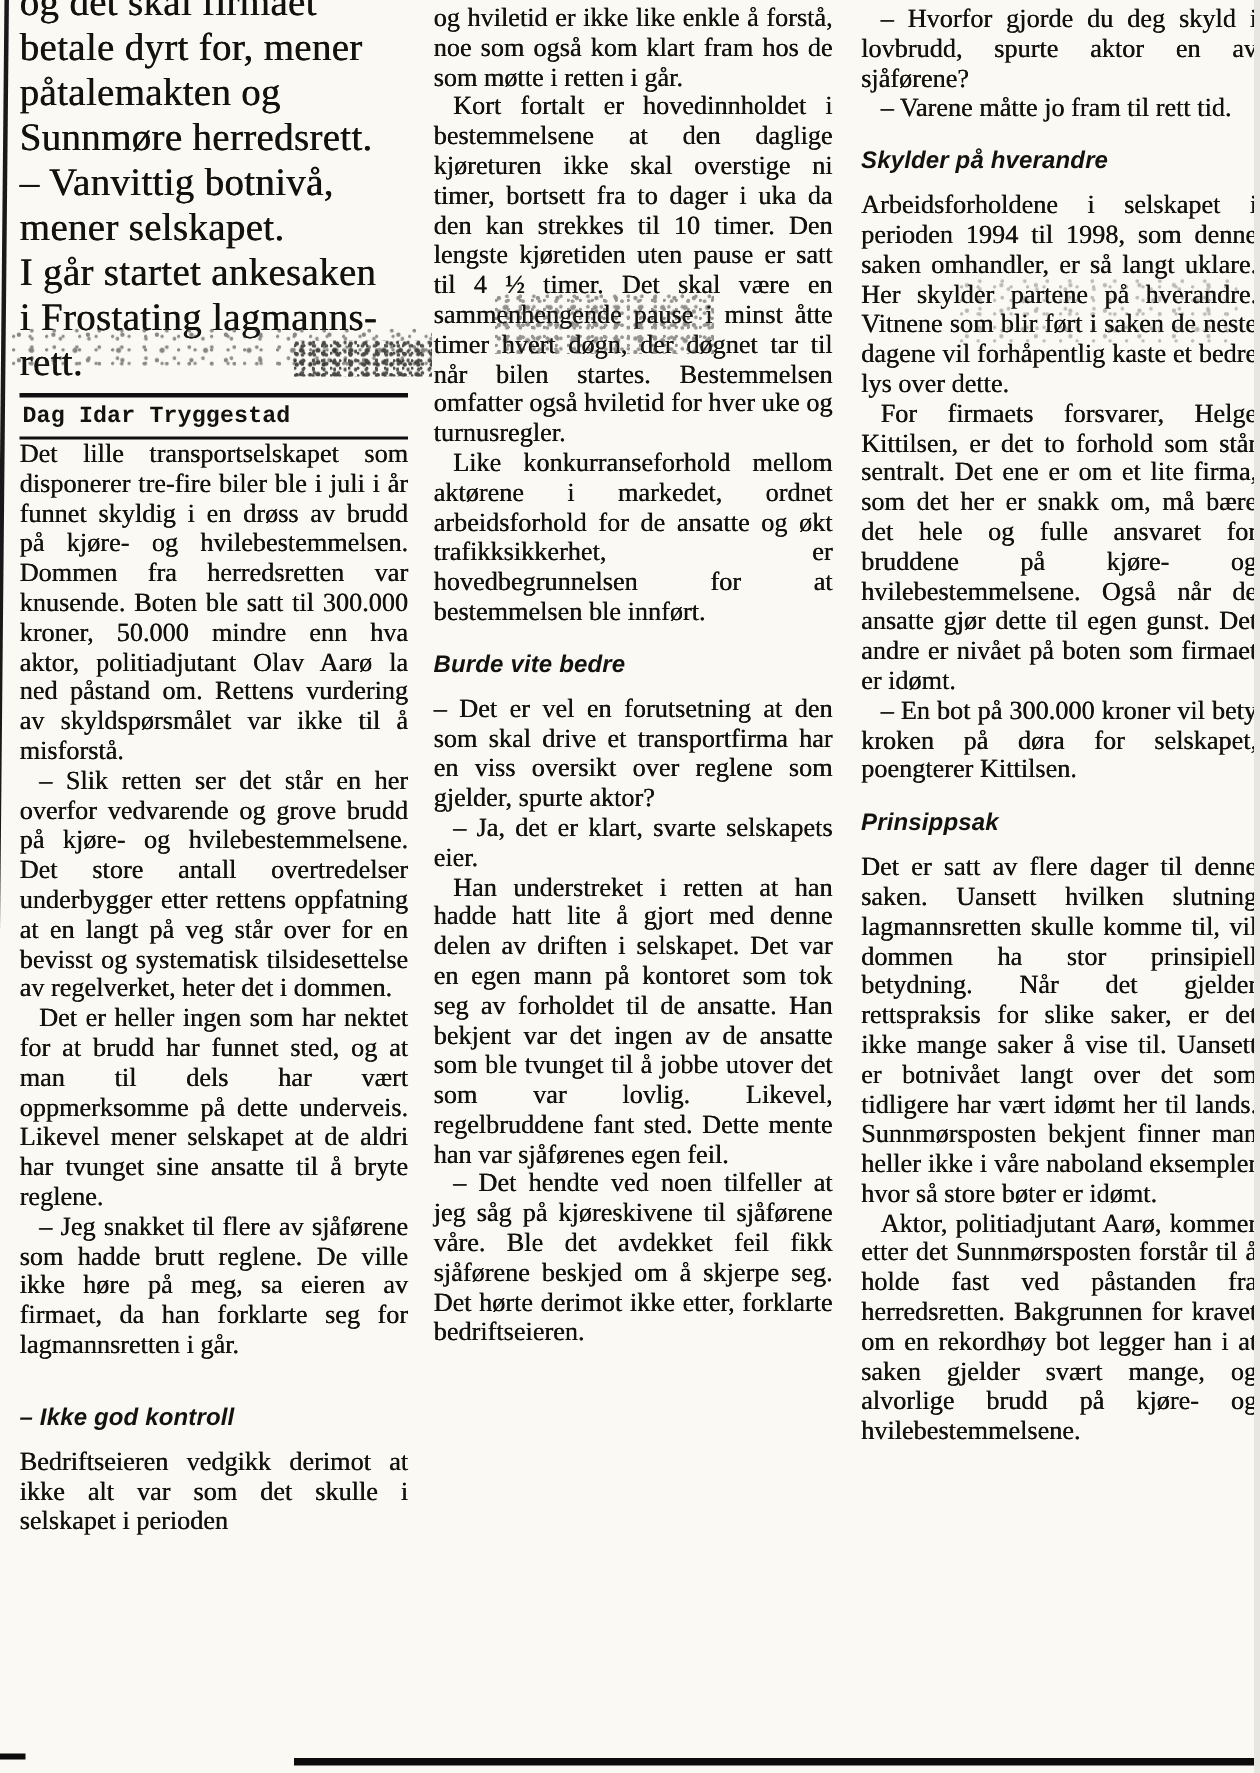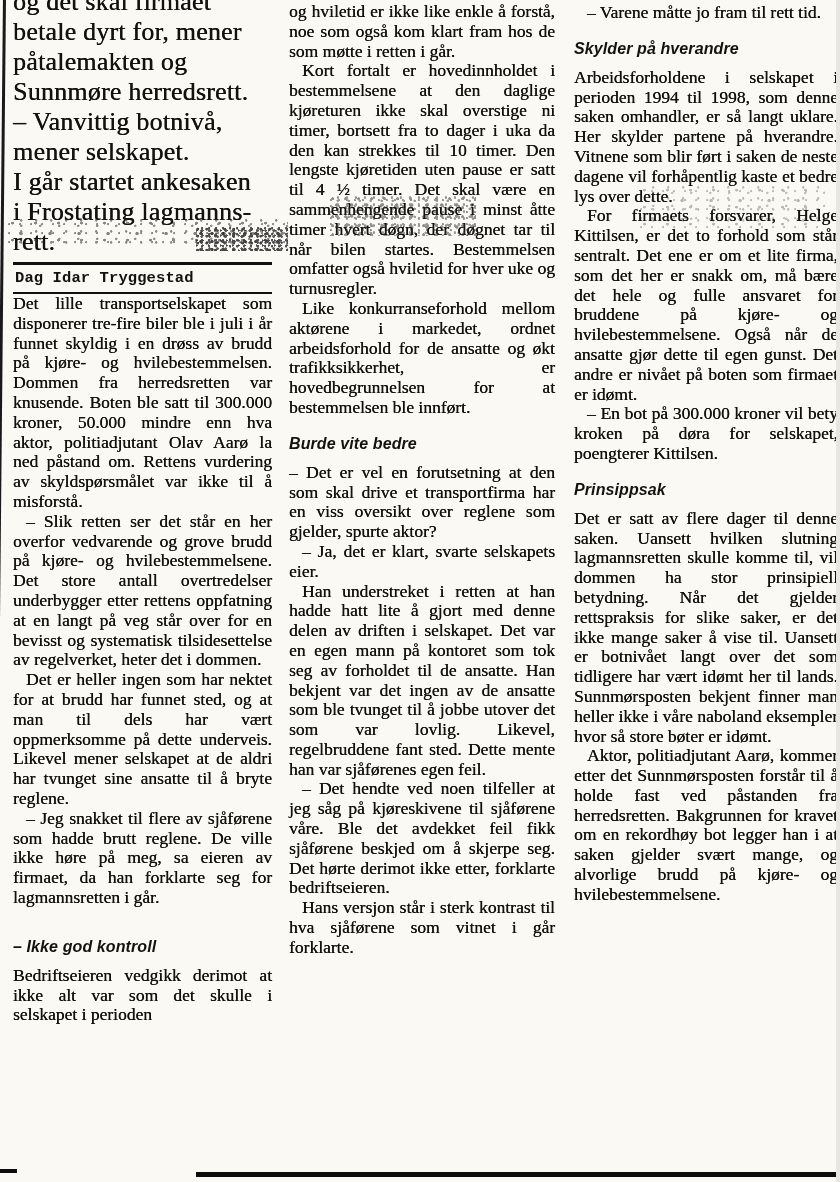--- a/index.html
+++ b/index.html
@@ -112,24 +112,24 @@
 
   <section class="col col2">
     <p class="body">og hviletid er ikke like enkle å forstå, noe som også kom klart fram hos de som møtte i retten i går.</p>
     <p class="body ind">Kort fortalt er hovedinnholdet i bestemmelsene at den daglige kjøreturen ikke skal overstige ni timer, bortsett fra to dager i uka da den kan strekkes til 10 timer. Den lengste kjøretiden uten pause er satt til 4 ½ timer. Det skal være en sammenhengende pause i minst åtte timer hvert døgn, der døgnet tar til når bilen startes. Bestemmelsen omfatter også hviletid for hver uke og turnusregler.</p>
     <p class="body ind">Like konkurranseforhold mellom aktørene i markedet, ordnet arbeidsforhold for de ansatte og økt trafikksikkerhet, er hovedbegrunnelsen for at bestemmelsen ble innført.</p>
     <h3 class="subhead">Burde vite bedre</h3>
     <p class="body">– Det er vel en forutsetning at den som skal drive et transportfirma har en viss oversikt over reglene som gjelder, spurte aktor?</p>
     <p class="body ind">– Ja, det er klart, svarte selskapets eier.</p>
     <p class="body ind">Han understreket i retten at han hadde hatt lite å gjort med denne delen av driften i selskapet. Det var en egen mann på kontoret som tok seg av forholdet til de ansatte. Han bekjent var det ingen av de ansatte som ble tvunget til å jobbe utover det som var lovlig. Likevel, regelbruddene fant sted. Dette mente han var sjåførenes egen feil.</p>
     <p class="body ind">– Det hendte ved noen tilfeller at jeg såg på kjøreskivene til sjåførene våre. Ble det avdekket feil fikk sjåførene beskjed om å skjerpe seg. Det hørte derimot ikke etter, forklarte bedriftseieren.</p>
-    <p class="body ind">Hans versjon står i sterk kontrast til hva sjåførene som vitnet i går forklarte.</p>
   </section>
 
   <section class="col col3">
+    <p class="body ind">– Hvorfor gjorde du deg skyld i lovbrudd, spurte aktor en av sjåførene?</p>
     <p class="body ind">– Varene måtte jo fram til rett tid.</p>
     <h3 class="subhead">Skylder på hverandre</h3>
     <p class="body">Arbeidsforholdene i selskapet i perioden 1994 til 1998, som denne saken omhandler, er så langt uklare. Her skylder partene på hverandre. Vitnene som blir ført i saken de neste dagene vil forhåpentlig kaste et bedre lys over dette.</p>
     <p class="body ind">For firmaets forsvarer, Helge Kittilsen, er det to forhold som står sentralt. Det ene er om et lite firma, som det her er snakk om, må bære det hele og fulle ansvaret for bruddene på kjøre- og hvilebestemmelsene. Også når de ansatte gjør dette til egen gunst. Det andre er nivået på boten som firmaet er idømt.</p>
     <p class="body ind">– En bot på 300.000 kroner vil bety kroken på døra for selskapet, poengterer Kittilsen.</p>
     <h3 class="subhead">Prinsippsak</h3>
     <p class="body">Det er satt av flere dager til denne saken. Uansett hvilken slutning lagmannsretten skulle komme til, vil dommen ha stor prinsipiell betydning. Når det gjelder rettspraksis for slike saker, er det ikke mange saker å vise til. Uansett er botnivået langt over det som tidligere har vært idømt her til lands. Sunnmørsposten bekjent finner man heller ikke i våre naboland eksempler hvor så store bøter er idømt.</p>
     <p class="body ind">Aktor, politiadjutant Aarø, kommer etter det Sunnmørsposten forstår til å holde fast ved påstanden fra herredsretten. Bakgrunnen for kravet om en rekordhøy bot legger han i at saken gjelder svært mange, og alvorlige brudd på kjøre- og hvilebestemmelsene.</p>
   </section>
 

